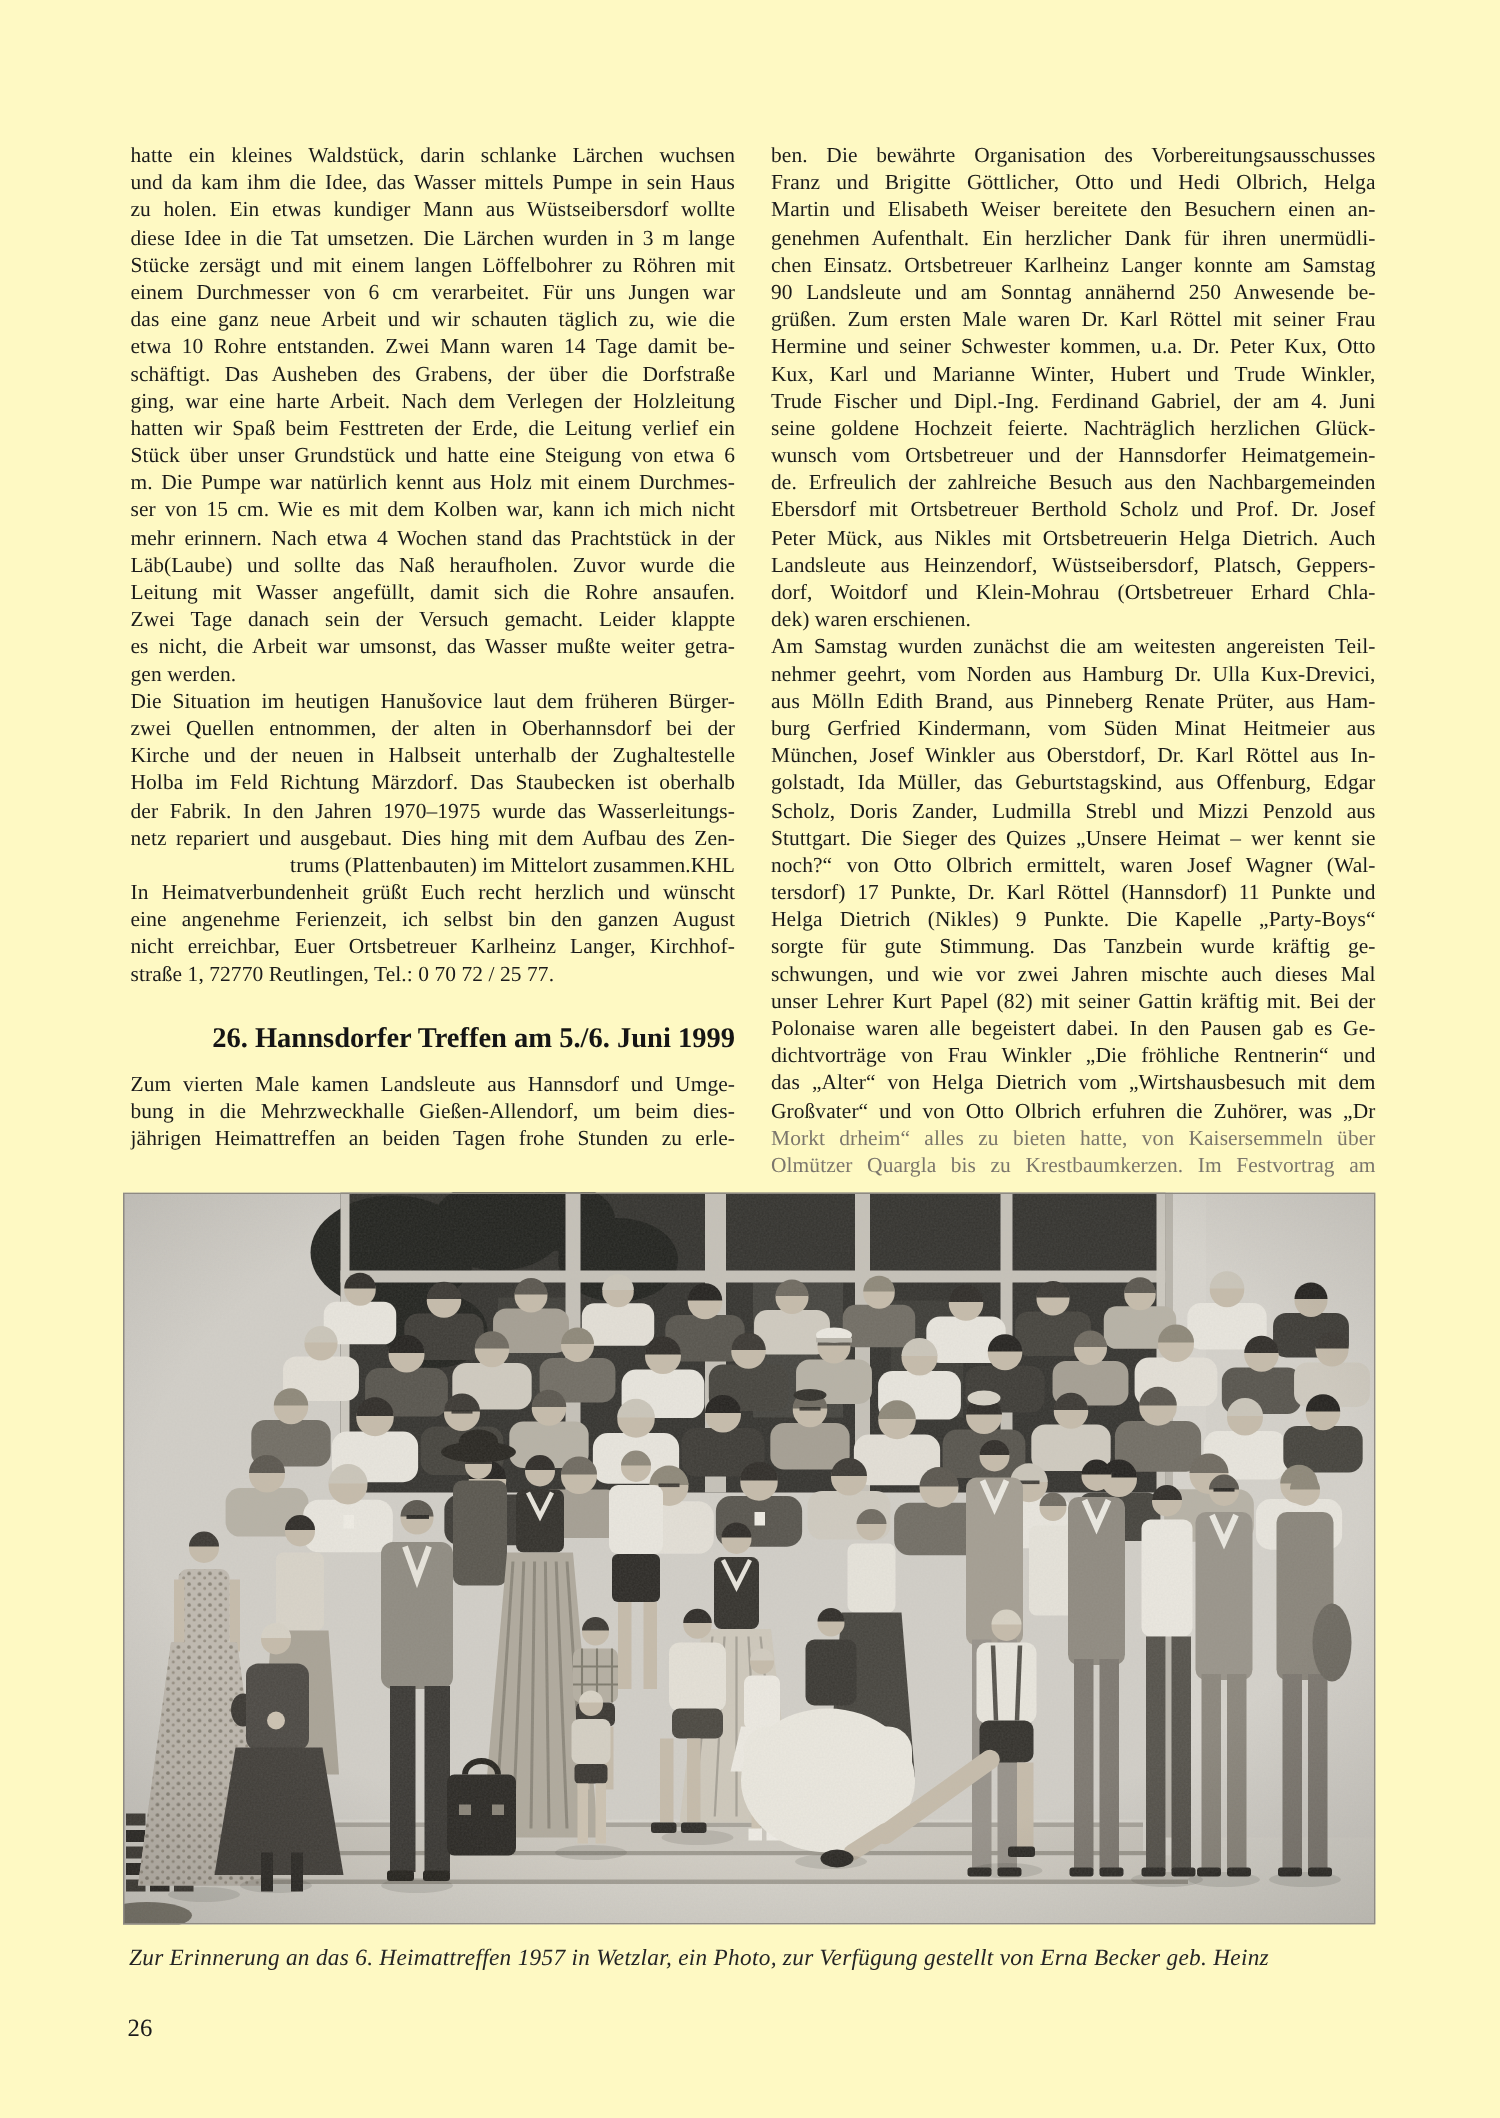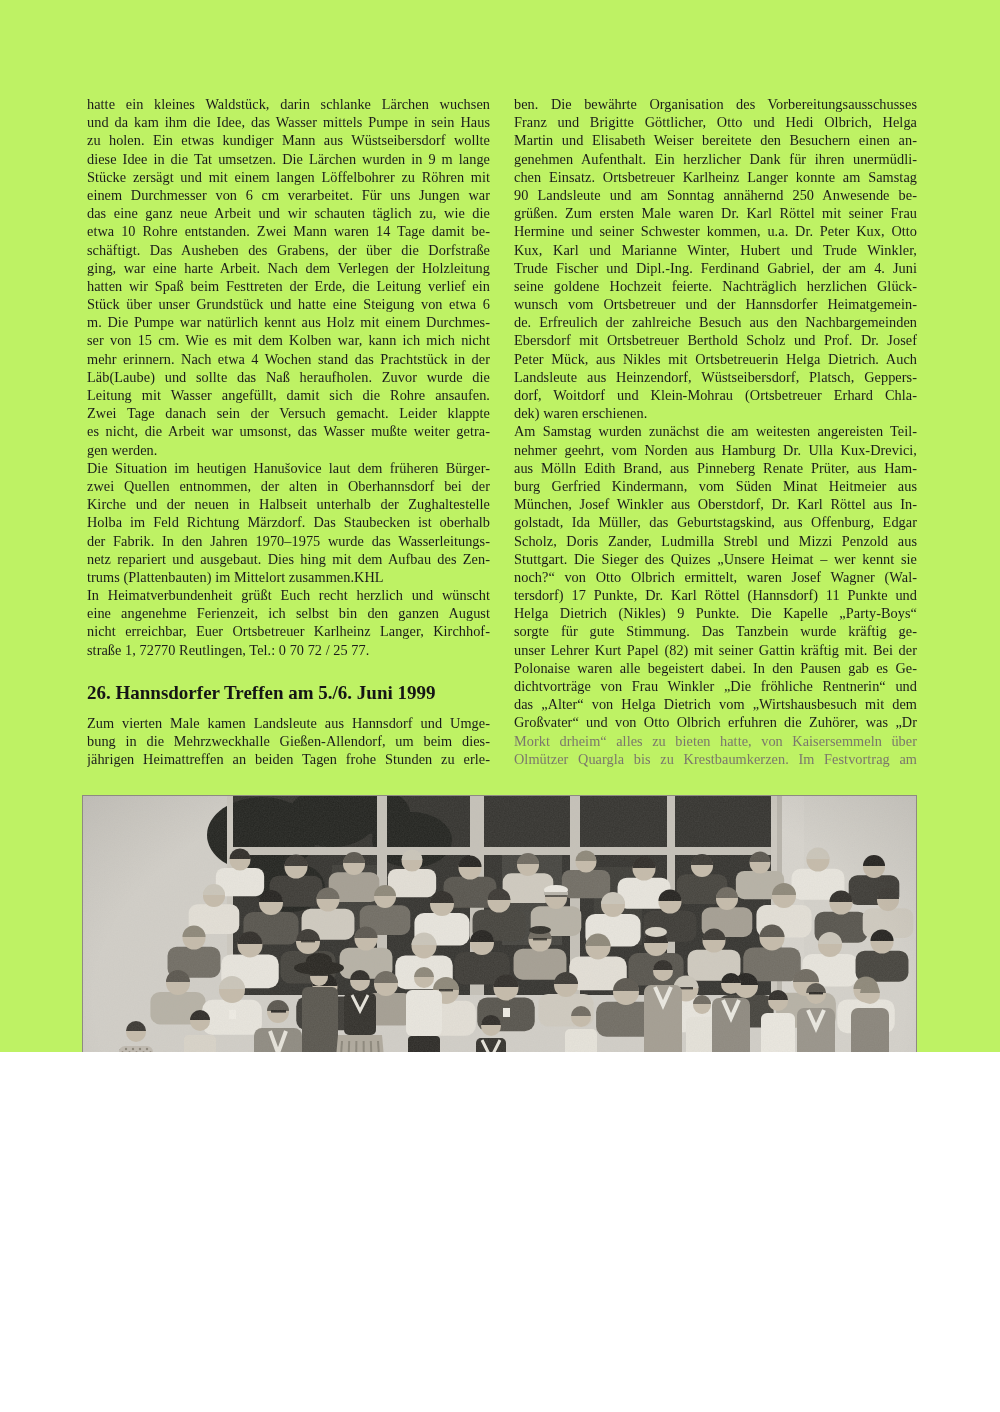--- a/index.html
+++ b/index.html
@@ -1,46 +1,46 @@
 <!DOCTYPE html>
 <html><head>
 <meta charset="utf-8">
 <style>
   html,body{margin:0;padding:0;}
-  .page{position:relative;width:1000px;height:1052px;background:#bef264;
+  .page{position:relative;width:1000px;height:1412px;background:#fef9c3;
         font-family:"Liberation Serif", serif;color:#1b1b1b;overflow:hidden;}
   .columns{position:absolute;left:87px;top:95px;width:831px;display:flex;gap:24px;}
   .col{width:403px;min-width:403px;}
   .para{margin:0;}
   .line{font-size:14.3px;line-height:18.2px;height:18.2px;
         text-align:justify;text-align-last:justify;
         white-space:nowrap;overflow:hidden;letter-spacing:0.05px;}
   .line.plast{text-align-last:left;}
-  .line.split{display:flex;justify-content:flex-start;text-align:left;}
+  .line.split{display:flex;justify-content:flex-end;text-align:left;}
   .it{}
   .fade{color:#7b766c;}
-  h2.heading{font-size:19px;line-height:24px;font-weight:bold;text-align:left;
+  h2.heading{font-size:19px;line-height:24px;font-weight:bold;text-align:right;
              margin:22px 0 9px 0;white-space:nowrap;overflow:hidden;color:#151515;}
   .photo{position:absolute;left:82px;top:795px;width:835px;height:488px;margin:0;}
   .photo svg{display:block;width:835px;height:488px;}
   .caption{position:absolute;left:86px;top:1297px;width:832px;font-size:15.5px;
            font-style:italic;color:#242424;letter-spacing:0.2px;white-space:nowrap;overflow:hidden;}
   .pageno{position:absolute;left:85px;top:1342px;font-size:16.5px;color:#1b1b1b;}
 </style>
 </head>
 <body>
 
 <div class="page">
   <div class="columns">
     <div class="col" id="col-left">
         <div class="para">
           <div class="line">hatte ein kleines Waldstück, darin schlanke Lärchen wuchsen</div>
           <div class="line">und da kam ihm die Idee, das Wasser mittels Pumpe in sein Haus</div>
           <div class="line">zu holen. Ein etwas kundiger Mann aus Wüstseibersdorf wollte</div>
-          <div class="line">diese Idee in die Tat umsetzen. Die Lärchen wurden in 9 m lange</div>
+          <div class="line">diese Idee in die Tat umsetzen. Die Lärchen wurden in 3 m lange</div>
           <div class="line">Stücke zersägt und mit einem langen Löffelbohrer zu Röhren mit</div>
           <div class="line">einem Durchmesser von 6 cm verarbeitet. Für uns Jungen war</div>
           <div class="line">das eine ganz neue Arbeit und wir schauten täglich zu, wie die</div>
           <div class="line">etwa 10 Rohre entstanden. Zwei Mann waren 14 Tage damit be-</div>
           <div class="line">schäftigt. Das Ausheben des Grabens, der über die Dorfstraße</div>
           <div class="line">ging, war eine harte Arbeit. Nach dem Verlegen der Holzleitung</div>
           <div class="line">hatten wir Spaß beim Festtreten der Erde, die Leitung verlief ein</div>
           <div class="line">Stück über unser Grundstück und hatte eine Steigung von etwa 6</div>
           <div class="line">m. Die Pumpe war natürlich kennt aus Holz mit einem Durchmes-</div>
           <div class="line">ser von 15 cm. Wie es mit dem Kolben war, kann ich mich nicht</div>
@@ -103,20 +103,21 @@
           <div class="line">aus Mölln Edith Brand, aus Pinneberg Renate Prüter, aus Ham-</div>
           <div class="line">burg Gerfried Kindermann, vom Süden Minat Heitmeier aus</div>
           <div class="line">München, Josef Winkler aus Oberstdorf, Dr. Karl Röttel aus In-</div>
           <div class="line">golstadt, Ida Müller, das Geburtstagskind, aus Offenburg, Edgar</div>
           <div class="line">Scholz, Doris Zander, Ludmilla Strebl und Mizzi Penzold aus</div>
           <div class="line">Stuttgart. Die Sieger des Quizes „Unsere Heimat – wer kennt sie</div>
           <div class="line">noch?“ von Otto Olbrich ermittelt, waren Josef Wagner (Wal-</div>
           <div class="line">tersdorf) 17 Punkte, Dr. Karl Röttel (Hannsdorf) 11 Punkte und</div>
           <div class="line">Helga Dietrich (Nikles) 9 Punkte. Die Kapelle „Party-Boys“</div>
           <div class="line">sorgte für gute Stimmung. Das Tanzbein wurde kräftig ge-</div>
+          <div class="line">schwungen, und wie vor zwei Jahren mischte auch dieses Mal</div>
           <div class="line">unser Lehrer Kurt Papel (82) mit seiner Gattin kräftig mit. Bei der</div>
           <div class="line">Polonaise waren alle begeistert dabei. In den Pausen gab es Ge-</div>
           <div class="line">dichtvorträge von Frau Winkler „Die fröhliche Rentnerin“ und</div>
           <div class="line">das „Alter“ von Helga Dietrich vom „Wirtshausbesuch mit dem</div>
           <div class="line">Großvater“ und von Otto Olbrich erfuhren die Zuhörer, was „Dr</div>
           <div class="line fade">Morkt drheim“ alles zu bieten hatte,  von Kaisersemmeln über</div>
           <div class="line fade">Olmützer Quargla bis zu Krestbaumkerzen. Im Festvortrag am</div>
         </div>
       </div>
   </div>

